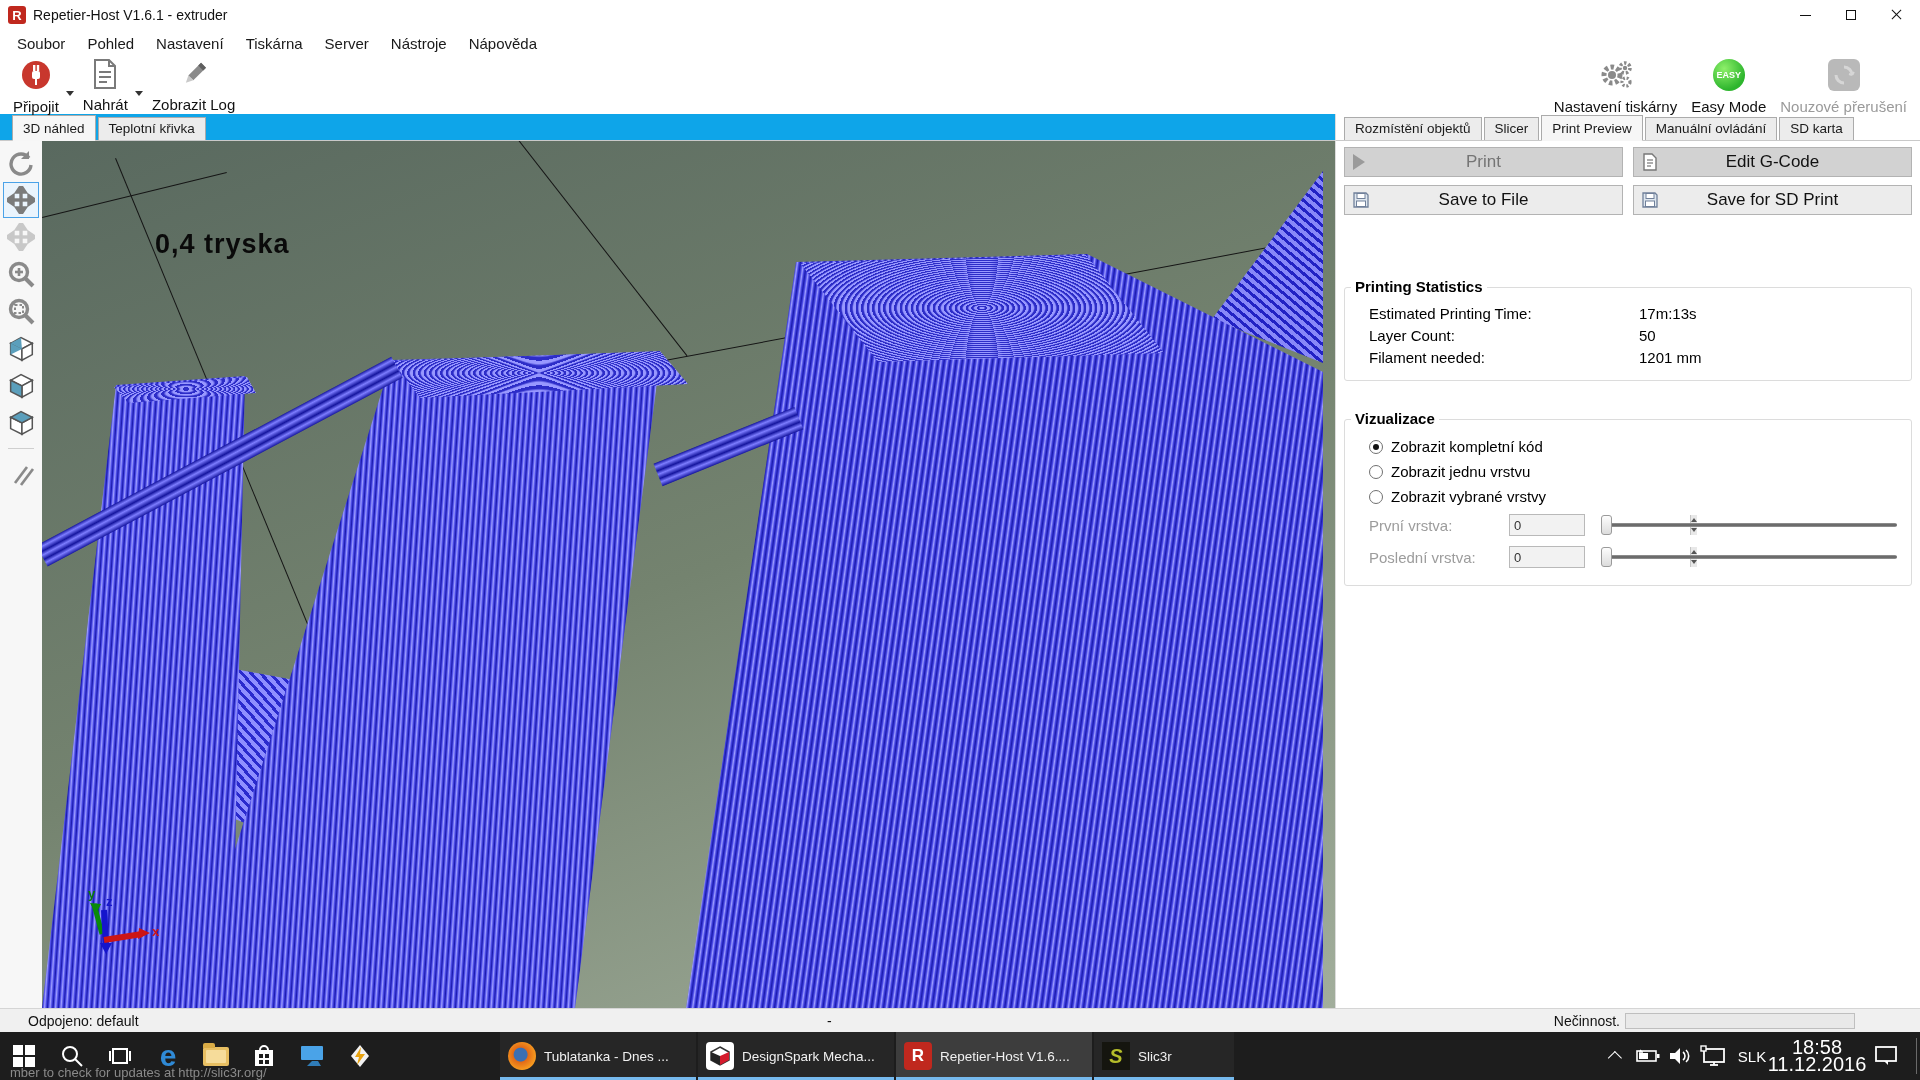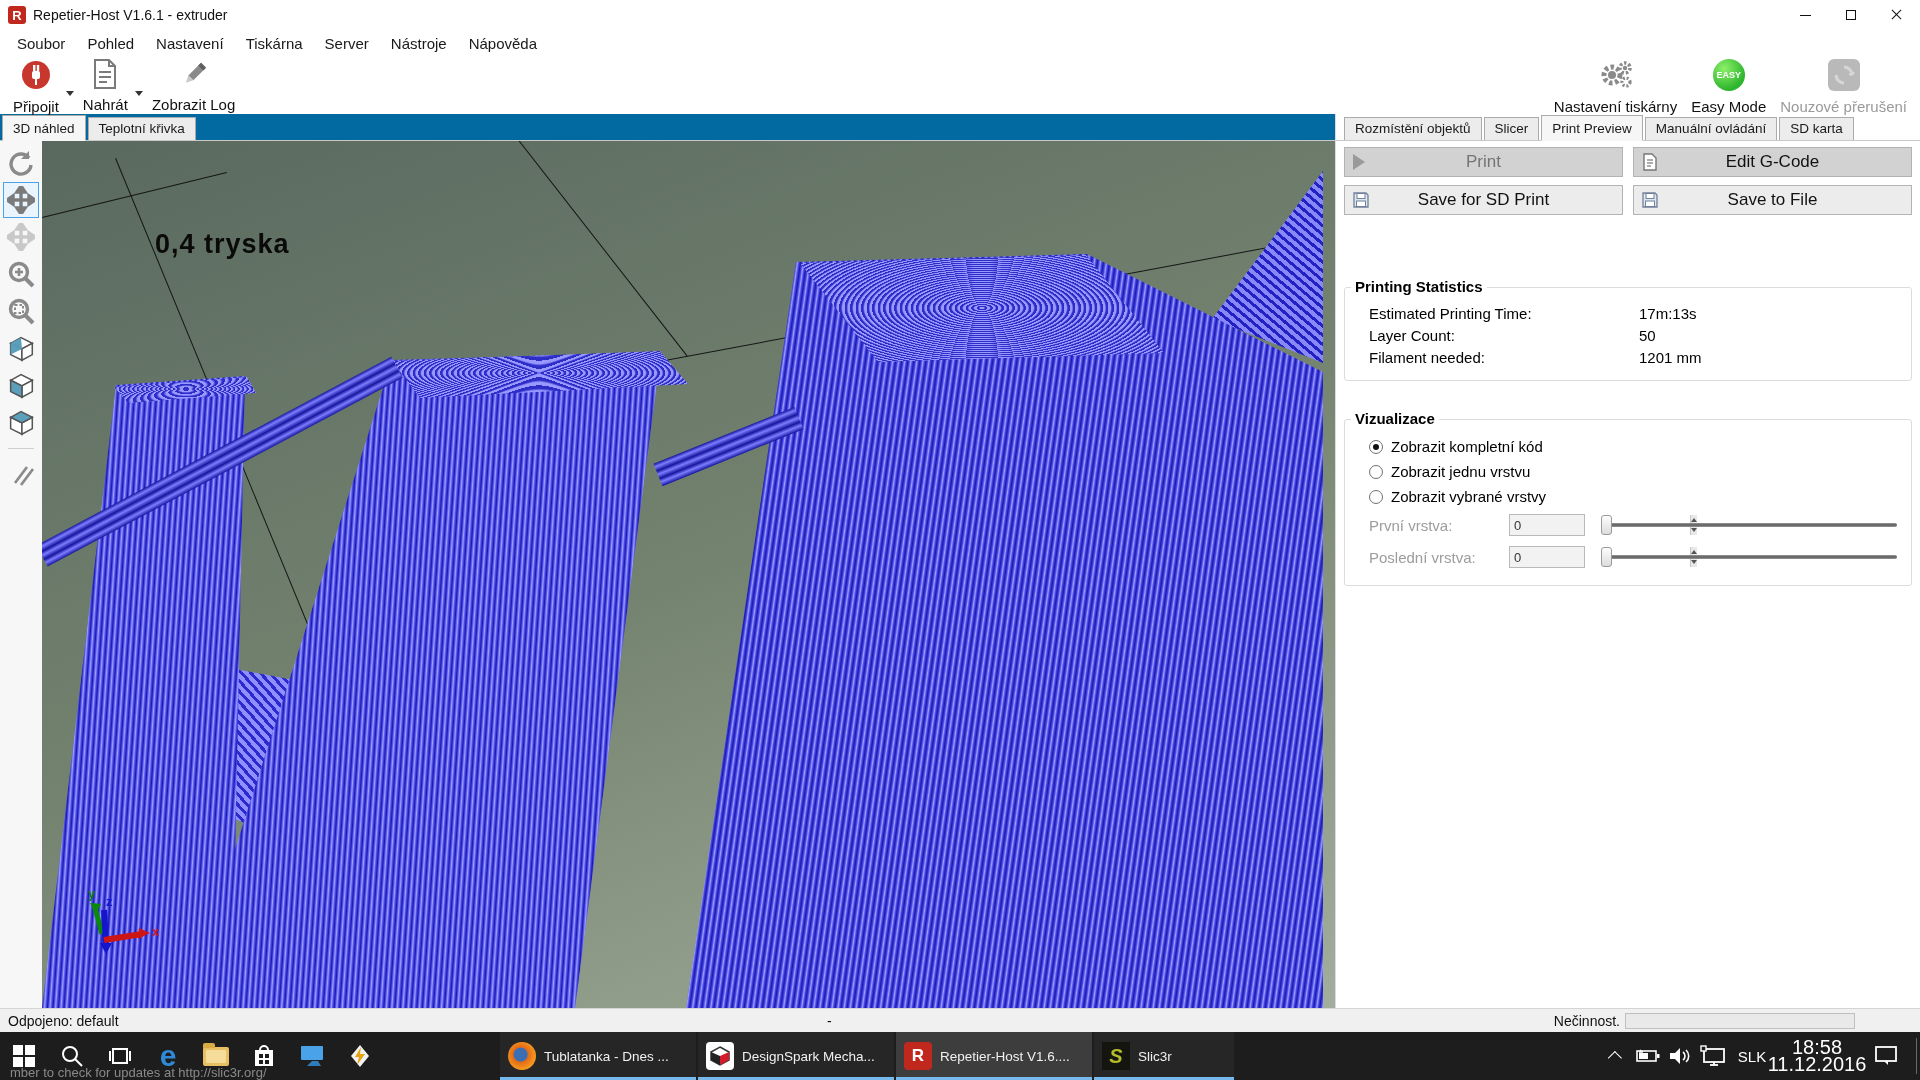--- a/index.html
+++ b/index.html
@@ -28,21 +28,21 @@
   .tbtn .tlabel { margin-top:7px; white-space:nowrap; }
   .caret { width:0; height:0; border-left:4px solid transparent; border-right:4px solid transparent; border-top:5px solid #333; align-self:flex-end; margin:0 2px 18px 0; }
   .tspacer { flex:1; }
   .easy-circle { width:32px; height:32px; border-radius:50%; background:radial-gradient(circle at 35% 30%, #8ef06a, var(--easy_green) 70%); display:flex; align-items:center; justify-content:center; color:#fff; font-weight:bold; font-size:9px; }
   .tbtn.disabled .tlabel { color:#9a9a9a; }
   .emg-box { width:32px; height:32px; border-radius:6px; background:#b9b9b9; display:flex; align-items:center; justify-content:center; }
 
   
   .workspace { flex:1 1 auto; display:flex; min-height:0; }
   .view-area { width:1335px; display:flex; flex-direction:column; background:#fff; }
-  .tabstrip { height:27px; display:flex; align-items:flex-end; background:#0369a1; padding-left:2px; border-bottom:1px solid #c9c9c9; }
+  .tabstrip { height:27px; display:flex; align-items:flex-end; background:#0ea5e9; padding-left:12px; border-bottom:1px solid #c9c9c9; }
   .tab { font-size:13.5px; color:#1a1a1a; background:#ececec; border:1px solid #ababab; border-bottom:none; padding:3px 10px 4px; margin-right:2px; height:23px; }
   .tab.active { background:#f6f6f6; height:26px; padding-top:5px; border-bottom:1px solid #f6f6f6; margin-bottom:-1px; }
   .view-body { flex:1; display:flex; min-height:0; }
   .tool-rail { width:42px; background:#f7f7f7; padding-top:3px; }
   .railbtn { width:36px; height:36px; margin:1px auto; display:flex; align-items:center; justify-content:center; border:1px solid transparent; }
   .railbtn.selected { border:1px solid #4aa2e8; background:#eaf4fd; }
   .rail-divider { width:26px; height:1px; background:#cfcfcf; margin:8px auto; }
 
   
   .viewport { position:relative; flex:1; overflow:hidden; background:linear-gradient(160deg,#59695f 0%, #74836f 50%, #a2ae9c 100%); }
@@ -100,21 +100,21 @@
   .spin-btns { width:16px; display:flex; flex-direction:column; border-left:1px solid #c6c6c6; }
   .spin-up,.spin-dn { flex:1; display:flex; align-items:center; justify-content:center; background:#e8e8e8; }
   .spin-up::after { content:""; border-left:3px solid transparent; border-right:3px solid transparent; border-bottom:4px solid #555; }
   .spin-dn::after { content:""; border-left:3px solid transparent; border-right:3px solid transparent; border-top:4px solid #555; }
   .slider { flex:1; margin:0 4px 0 16px; position:relative; height:22px; }
   .slider .track { position:absolute; left:0; right:0; top:9px; height:4px; background:linear-gradient(#9a9a9a,#5c5c5c,#9a9a9a); border-radius:2px; }
   .slider .thumb { position:absolute; left:0; top:1px; width:11px; height:20px; background:linear-gradient(#fdfdfd,#dcdcdc); border:1px solid #9a9a9a; border-radius:3px; }
 
   
   .statusbar { height:24px; background:#f0f0f0; border-top:1px solid #d5d5d5; position:relative; display:flex; align-items:center; font-size:14px; color:#111; flex:0 0 auto; }
-  .status-left { padding-left:8px; }
+  .status-left { padding-left:8px;margin-left:20px; }
   .status-center { position:absolute; left:827px; }
   .status-right { position:absolute; right:300px; }
   .progress { position:absolute; right:65px; top:4px; width:230px; height:16px; border:1px solid #bfbfbf; background:#e9e9e9; }
 
   
   .taskbar { height:48px; background:var(--taskbar_bg); position:relative; flex:0 0 auto; color:#fff; }
   .tb-bgtext { position:absolute; left:10px; bottom:0px; font-size:13px; color:#8a8a8a; white-space:nowrap; z-index:0; }
   .tb-icon { position:absolute; top:0; width:48px; height:48px; display:flex; align-items:center; justify-content:center; z-index:1; }
   .tb-apps { position:absolute; left:500px; top:0; height:48px; display:flex; z-index:1; }
   .tb-app { width:196px; height:48px; display:flex; align-items:center; padding:0 8px; position:relative; background:#262626; margin-right:2px; }
@@ -395,31 +395,31 @@
             <span class="blabel">Edit G-Code</span>
           </div>
           <div class="btn row2">
             <span class="bicon">
               <svg width="16" height="16" viewBox="0 0 16 16">
                   <path d="M1 1 h12 l2 2 v12 h-14 z" fill="#dfe7ef" stroke="#70809a" stroke-width="1.3"></path>
                   <rect x="4" y="1.5" width="8" height="5" fill="#fff" stroke="#70809a" stroke-width="1"></rect>
                   <rect x="3.5" y="9" width="9" height="5.5" fill="#fff" stroke="#70809a" stroke-width="1"></rect>
                 </svg>
             </span>
-            <span class="blabel">Save for SD Print</span>
+            <span class="blabel">Save to File</span>
           </div>
           <div class="btn row2">
             <span class="bicon">
               <svg width="16" height="16" viewBox="0 0 16 16">
                   <path d="M1 1 h12 l2 2 v12 h-14 z" fill="#dfe7ef" stroke="#70809a" stroke-width="1.3"></path>
                   <rect x="4" y="1.5" width="8" height="5" fill="#fff" stroke="#70809a" stroke-width="1"></rect>
                   <rect x="3.5" y="9" width="9" height="5.5" fill="#fff" stroke="#70809a" stroke-width="1"></rect>
                 </svg>
             </span>
-            <span class="blabel">Save to File</span>
+            <span class="blabel">Save for SD Print</span>
           </div>
         </div>
 
         <div class="groupbox stats">
           <span class="gb-title">Printing Statistics</span>
           <div class="stat-row">
               <span class="stat-label">Estimated Printing Time:</span>
               <span class="stat-value">17m:13s</span>
             </div>
           <div class="stat-row">

